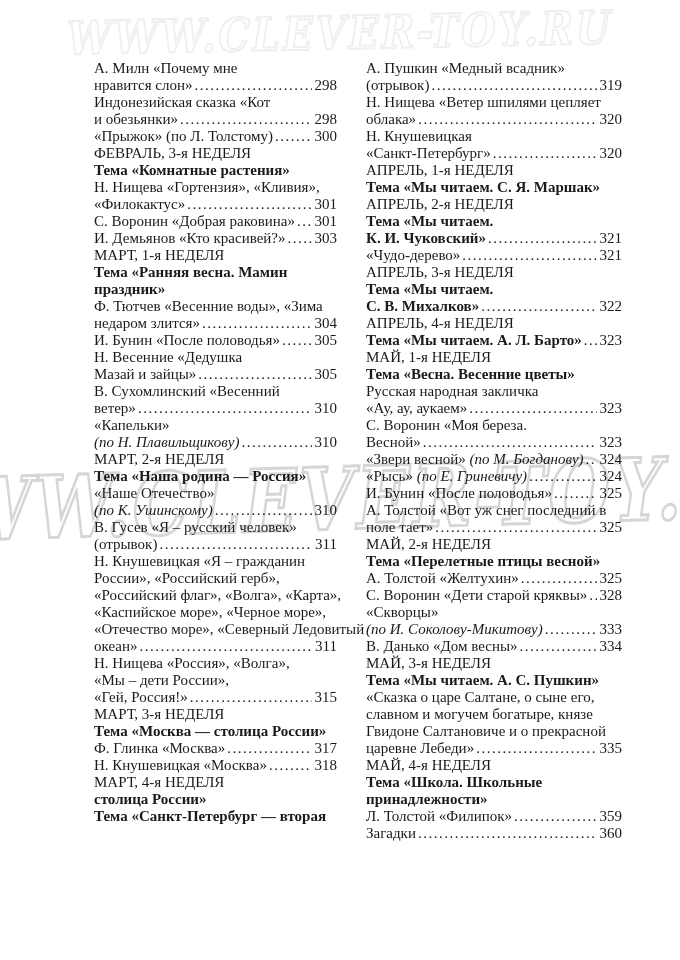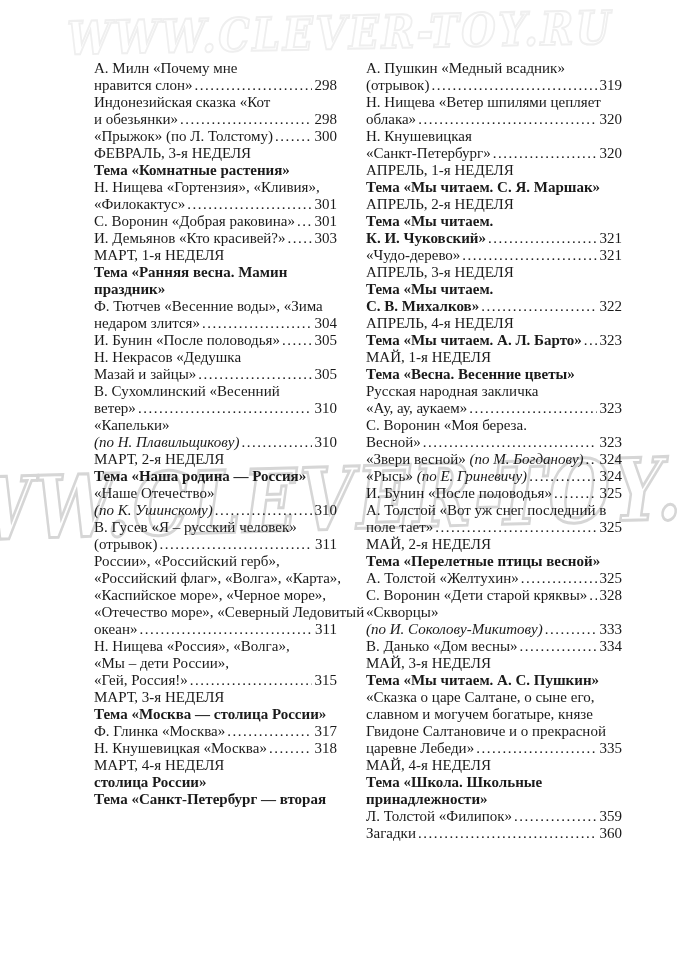--- a/index.html
+++ b/index.html
@@ -135,21 +135,21 @@
           <span class="txt"><span>недаром злится»</span></span>
           <span class="leader"></span>
           <span class="pg">304</span>
         </div>
         <div class="toc-line">
           <span class="txt"><span>И. Бунин «После половодья»</span></span>
           <span class="leader"></span>
           <span class="pg">305</span>
         </div>
         <div class="toc-line">
-          <span class="txt"><span>Н. Некрасов «Дедушка</span></span>
+          <span class="txt"><span>Н. Весенние «Дедушка</span></span>
         </div>
         <div class="toc-line">
           <span class="txt"><span>Мазай и зайцы»</span></span>
           <span class="leader"></span>
           <span class="pg">305</span>
         </div>
         <div class="toc-line">
           <span class="txt"><span>В. Сухомлинский «Весенний</span></span>
         </div>
         <div class="toc-line">
@@ -179,20 +179,23 @@
           <span class="leader"></span>
           <span class="pg">310</span>
         </div>
         <div class="toc-line">
           <span class="txt"><span>В. Гусев «Я – русский человек»</span></span>
         </div>
         <div class="toc-line">
           <span class="txt"><span>(отрывок)</span></span>
           <span class="leader"></span>
           <span class="pg">311</span>
+        </div>
+        <div class="toc-line">
+          <span class="txt"><span>Н. Кнушевицкая «Я – гражданин</span></span>
         </div>
         <div class="toc-line">
           <span class="txt"><span>России», «Российский герб»,</span></span>
         </div>
         <div class="toc-line">
           <span class="txt"><span>«Российский флаг», «Волга», «Карта»,</span></span>
         </div>
         <div class="toc-line">
           <span class="txt"><span>«Каспийское море», «Черное море»,</span></span>
         </div>

